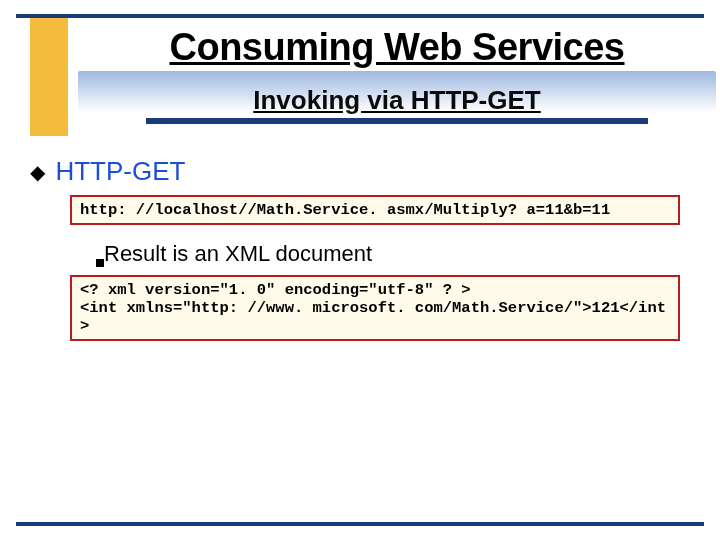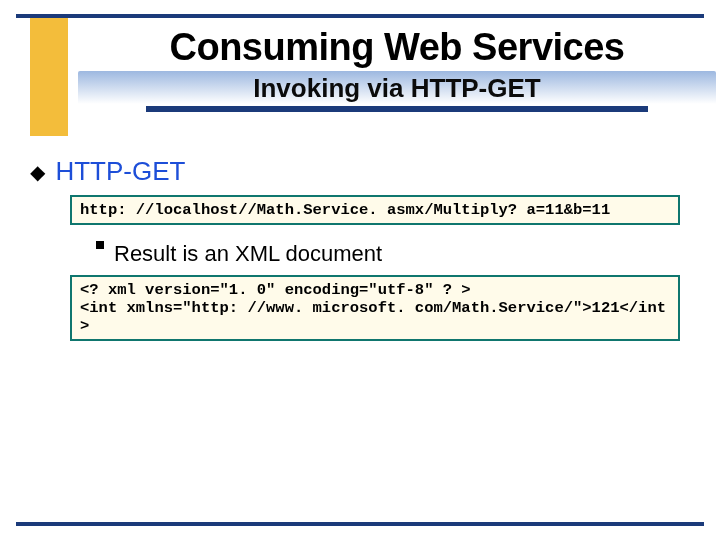--- a/index.html
+++ b/index.html
@@ -25,39 +25,41 @@
     left: 30px;
     width: 38px;
     height: 118px;
     background: #f3bd3b;
   }
   .header {
     position: absolute;
     top: 26px;
     left: 78px;
     right: 4px;
+    text-decoration: underline;
   }
   .title {
     font-size: 38px;
     font-weight: bold;
     color: #000;
     text-align: center;
     letter-spacing: -0.5px;
   }
   .subtitle-wrap {
     margin-top: 2px;
     padding: 2px 8px 6px 8px;
     background: linear-gradient(to bottom, #9db8e0 0%, #ffffff 70%);
     border-radius: 2px;
   }
   .subtitle {
     font-size: 26px;
     font-weight: bold;
     color: #0b0b0b;
     text-align: center;
+    margin-top: 12px;
   }
   .sub-rule {
     height: 6px;
     background: #1b3a7a;
     margin: 2px 60px 0 60px;
   }
   .content {
     position: absolute;
     top: 156px;
     left: 30px;
@@ -74,34 +76,33 @@
     color: #000;
     line-height: 1;
   }
   .bullet-text {
     font-size: 26px;
     color: #1d4ed8;
   }
   .code-box {
     margin-left: 40px;
     margin-right: 10px;
-    border: 2px solid #0f766e;
+    border: 2px solid #b91c1c;
     background: #fffbea;
     padding: 4px 8px;
     font-family: "Courier New", monospace;
     font-weight: bold;
     font-size: 15.5px;
     color: #000;
     white-space: pre-wrap;
     word-break: break-all;
   }
   .sub-bullet-row {
     display: flex;
-    align-items: flex-start;
-    gap: 10px;
+    align-items: flex-end;
     margin: 16px 0 8px 66px;
   }
   .bullet-sq {
     width: 8px;
     height: 8px;
     background: #000;
     flex-shrink: 0;
   }
   .sub-bullet-text {
     font-size: 22px;

